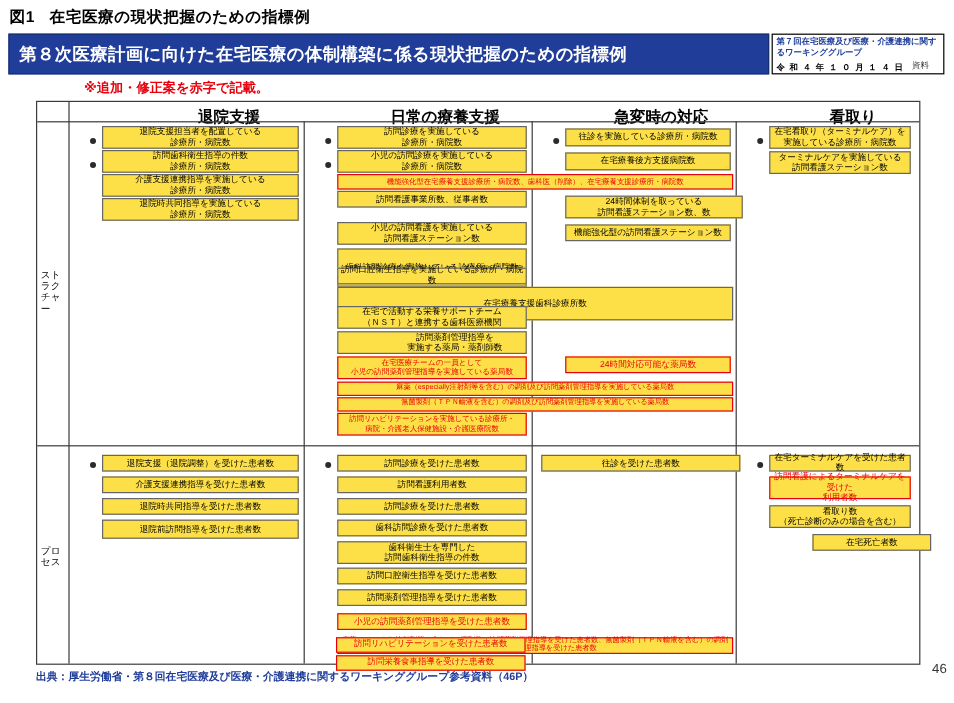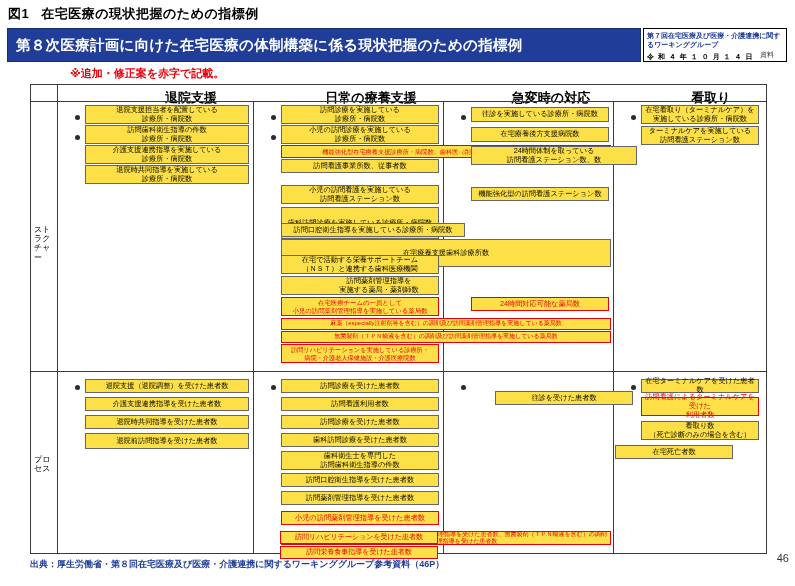--- a/index.html
+++ b/index.html
@@ -152,40 +152,40 @@
     <div class="cell" style="left:250px;top:20px;width:158px;height:19px;">訪問診療を実施している
 診療所・病院数</div>
     <div class="bullet" style="left:240px;top:50px;"></div>
     <div class="cell" style="left:250px;top:40px;width:158px;height:19px;">小児の訪問診療を実施している
 診療所・病院数</div>
     <div class="cell red" style="left:250px;top:60px;width:330px;height:13px;font-size:6.2px;">機能強化型在宅療養支援診療所・病院数、歯科医（削除）、在宅療養支援診療所・病院数</div>
     <div class="cell" style="left:250px;top:74px;width:158px;height:14px;">訪問看護事業所数、従事者数</div>
     <div class="cell" style="left:250px;top:100px;width:158px;height:19px;">小児の訪問看護を実施している
 訪問看護ステーション数</div>
     <div class="cell" style="left:250px;top:122px;width:158px;height:32px;">歯科訪問診療を実施している診療所・病院数</div>
-    <div class="cell" style="left:250px;top:138px;width:184px;height:14px;">訪問口腔衛生指導を実施している診療所・病院数</div>
+    <div class="cell" style="left:250px;top:138px;width:158px;height:14px;">訪問口腔衛生指導を実施している診療所・病院数</div>
     <div class="cell" style="left:250px;top:154px;width:330px;height:28px;">在宅療養支援歯科診療所数</div>
     <div class="cell" style="left:250px;top:170px;width:158px;height:19px;">在宅で活動する栄養サポートチーム
 （ＮＳＴ）と連携する歯科医療機関</div>
     <div class="cell" style="left:250px;top:191px;width:158px;height:19px;padding-left:40px;">訪問薬剤管理指導を
 実施する薬局・薬剤師数</div>
     <div class="cell red" style="left:250px;top:212px;width:158px;height:19px;font-size:6.4px;">在宅医療チームの一員として
 小児の訪問薬剤管理指導を実施している薬局数</div>
     <div class="cell red" style="left:250px;top:233px;width:330px;height:12px;font-size:6px;">麻薬（especially注射剤等を含む）の調剤及び訪問薬剤管理指導を実施している薬局数</div>
     <div class="cell red" style="left:250px;top:246px;width:330px;height:12px;font-size:6px;">無菌製剤（ＴＰＮ輸液を含む）の調剤及び訪問薬剤管理指導を実施している薬局数</div>
     <div class="cell red" style="left:250px;top:259px;width:158px;height:19px;font-size:6.2px;">訪問リハビリテーションを実施している診療所・
 病院・介護老人保健施設・介護医療院数</div>
     <div class="cell red" style="left:250px;top:266px;width:158px;height:14px;top:266px;font-size:6.4px;opacity:0;"></div>
     <div class="cell red" style="left:250px;top:269px;width:0;height:0;border:none;"></div>
     <div class="cell red" style="left:250px;top:270px;width:158px;height:0;border:none;"></div>
 
     <div class="bullet" style="left:430px;top:30px;"></div>
     <div class="cell" style="left:440px;top:22px;width:138px;height:15px;">往診を実施している診療所・病院数</div>
     <div class="cell" style="left:440px;top:42px;width:138px;height:15px;">在宅療養後方支援病院数</div>
-    <div class="cell" style="left:440px;top:61px;width:166px;height:19px;">24時間体制を取っている
+    <div class="cell" style="left:440px;top:78px;width:148px;height:19px;">24時間体制を取っている
 訪問看護ステーション数、数</div>
     <div class="cell" style="left:440px;top:102px;width:138px;height:14px;">機能強化型の訪問看護ステーション数</div>
     <div class="cell red" style="left:440px;top:212px;width:138px;height:14px;">24時間対応可能な薬局数</div>
 
     <div class="bullet" style="left:600px;top:30px;"></div>
     <div class="cell" style="left:610px;top:20px;width:118px;height:19px;">在宅看取り（ターミナルケア）を
 実施している診療所・病院数</div>
     <div class="cell" style="left:610px;top:41px;width:118px;height:19px;">ターミナルケアを実施している
 訪問看護ステーション数</div>
 
@@ -202,29 +202,29 @@
     <div class="cell" style="left:250px;top:348px;width:158px;height:14px;">歯科訪問診療を受けた患者数</div>
     <div class="cell" style="left:250px;top:366px;width:158px;height:19px;">歯科衛生士を専門した
 訪問歯科衛生指導の件数</div>
     <div class="cell" style="left:250px;top:388px;width:158px;height:14px;">訪問口腔衛生指導を受けた患者数</div>
     <div class="cell" style="left:250px;top:406px;width:158px;height:14px;">訪問薬剤管理指導を受けた患者数</div>
     <div class="cell red" style="left:250px;top:426px;width:158px;height:14px;">小児の訪問薬剤管理指導を受けた患者数</div>
     <div class="cell red" style="left:250px;top:446px;width:330px;height:14px;font-size:6px;">麻薬（especially注射剤等を含む）の調剤及び訪問薬剤管理指導を受けた患者数、無菌製剤（ＴＰＮ輸液を含む）の調剤及び訪問薬剤管理指導を受けた患者数</div>
     <div class="cell red" style="left:250px;top:430px;width:0;height:0;border:none;"></div>
 
     <div class="bullet" style="left:430px;top:300px;"></div>
-    <div class="cell" style="left:464px;top:294px;width:138px;height:14px;margin-top:12px;">往診を受けた患者数</div>
+    <div class="cell" style="left:420px;top:294px;width:166px;height:14px;">往診を受けた患者数</div>
 
     <div class="bullet" style="left:600px;top:300px;"></div>
     <div class="cell" style="left:610px;top:294px;width:118px;height:14px;">在宅ターミナルケアを受けた患者数</div>
     <div class="cell red" style="left:610px;top:312px;width:118px;height:19px;">訪問看護によるターミナルケアを受けた
 利用者数</div>
     <div class="cell" style="left:610px;top:336px;width:118px;height:19px;">看取り数
 （死亡診断のみの場合を含む）</div>
-    <div class="cell" style="left:584px;top:360px;width:118px;height:14px;">在宅死亡者数</div>
+    <div class="cell" style="left:646px;top:360px;width:99px;height:14px;">在宅死亡者数</div>
 
   </div>
 
   <div class="cell red" style="position:absolute;left:280px;top:546px;width:158px;height:13px;border:1px solid #e8000d;display:flex;align-items:center;justify-content:center;font-size:7px;">訪問栄養食事指導を受けた患者数</div>
   <div class="cell red" style="position:absolute;left:280px;top:531px;width:158px;height:13px;border:1px solid #e8000d;display:flex;align-items:center;justify-content:center;font-size:7px;">訪問リハビリテーションを受けた患者数</div>
 
   <div class="source">出典：厚生労働省・第８回在宅医療及び医療・介護連携に関するワーキンググループ参考資料（46P）</div>
   <div class="pageno">46</div>
 
 </div>

